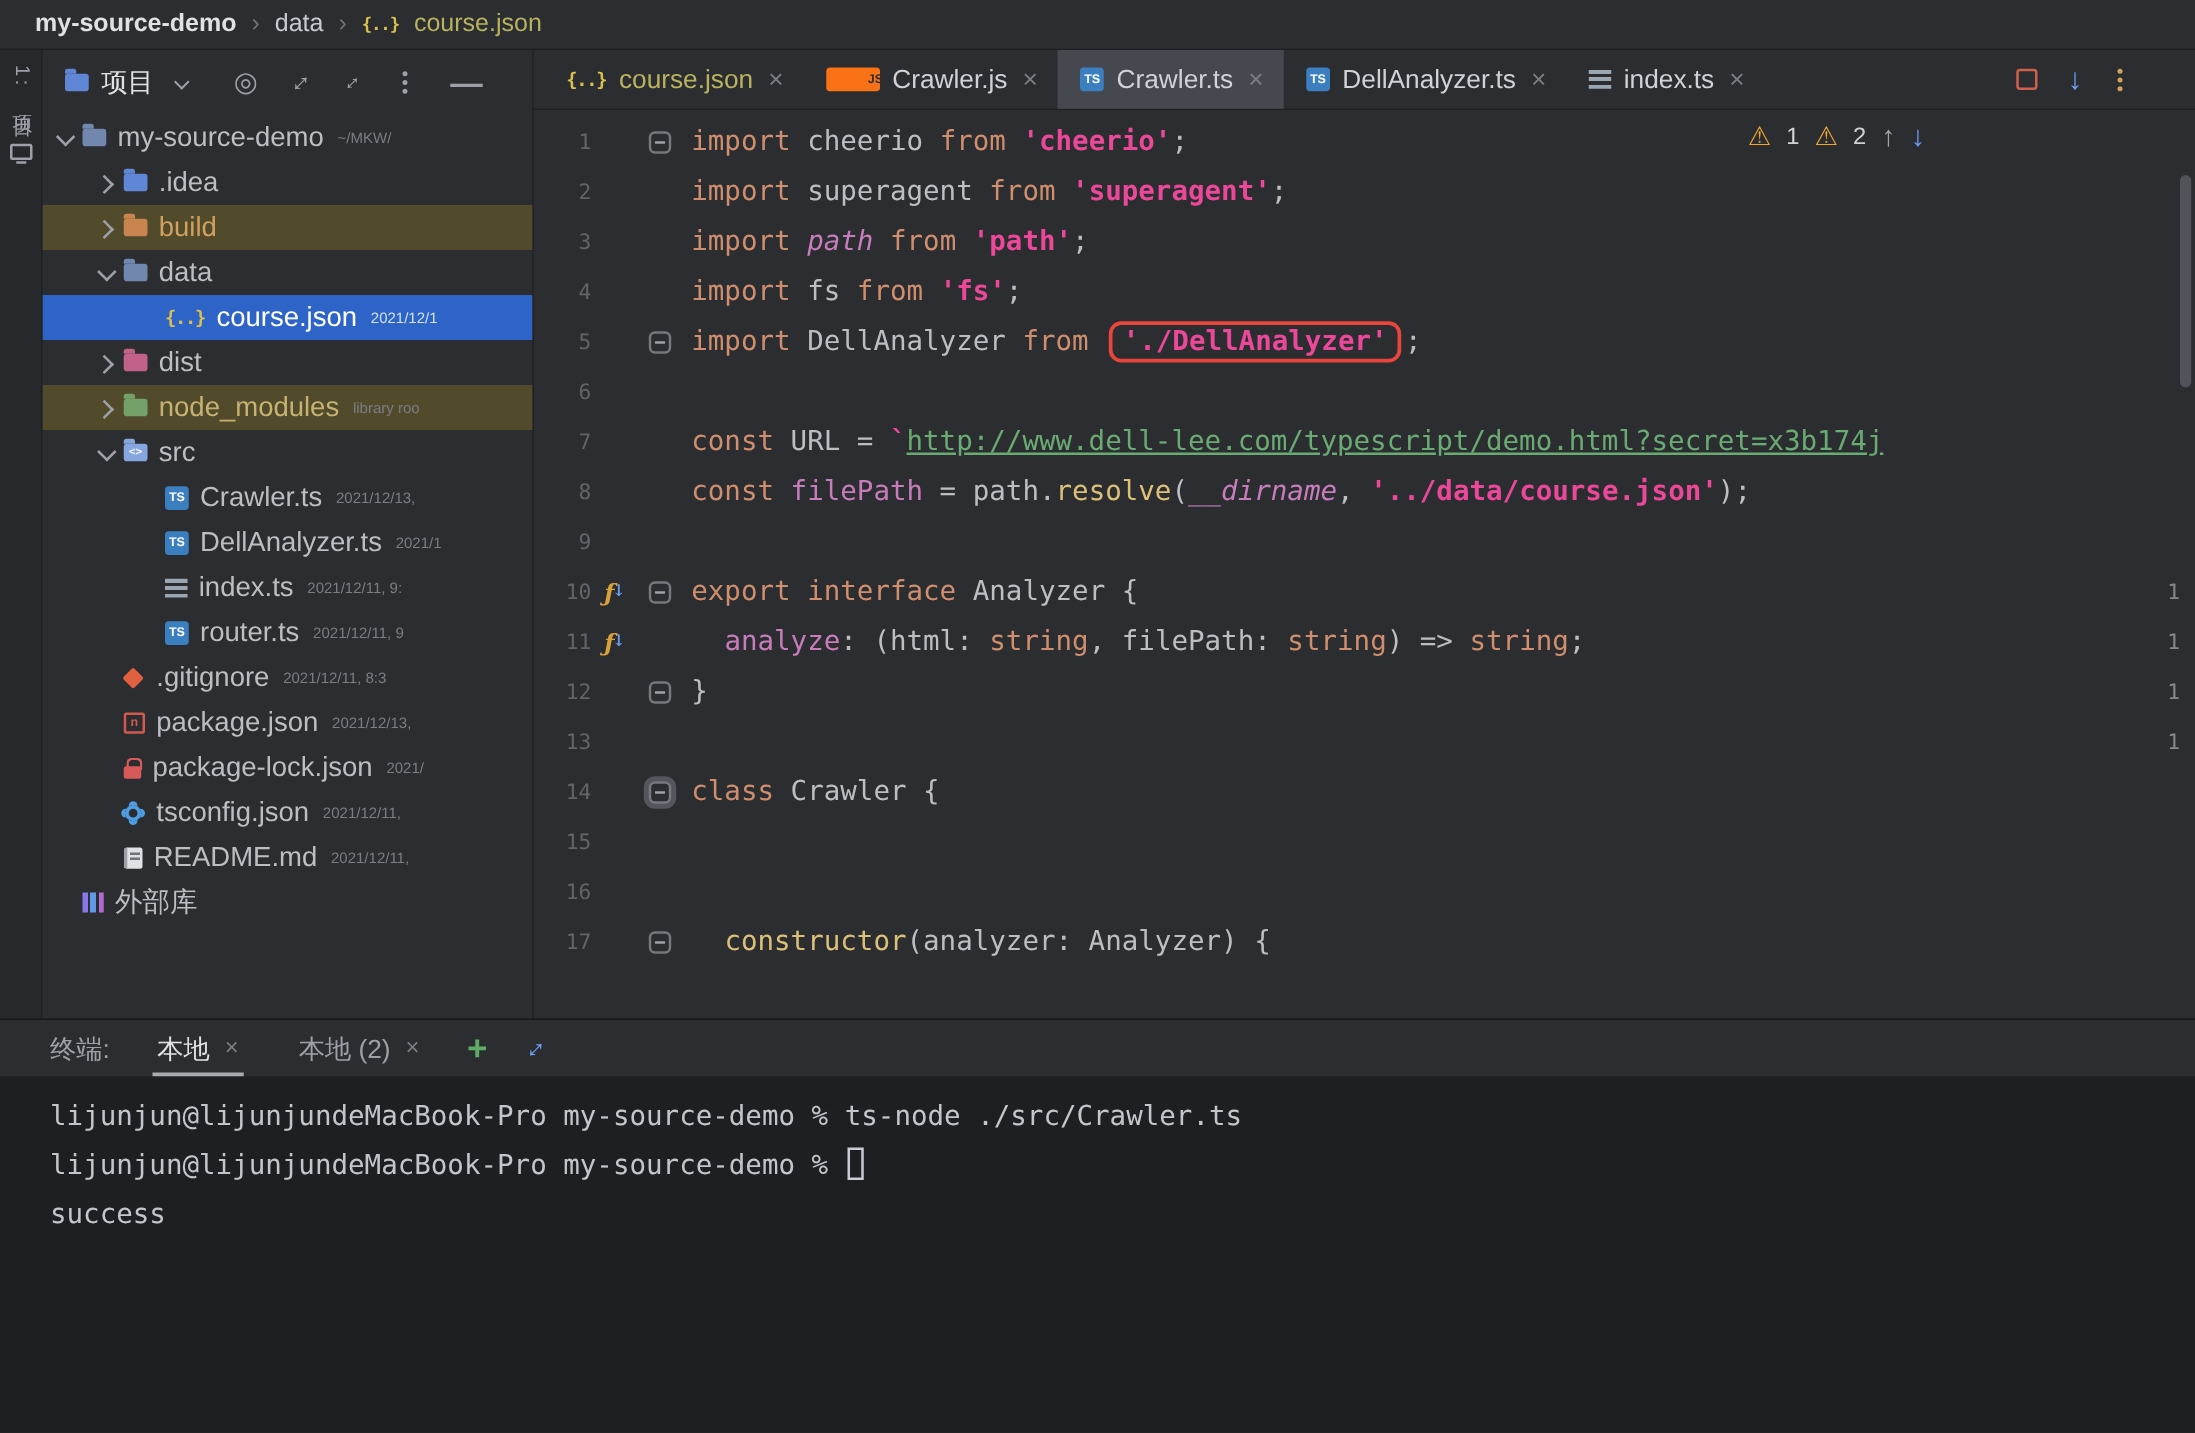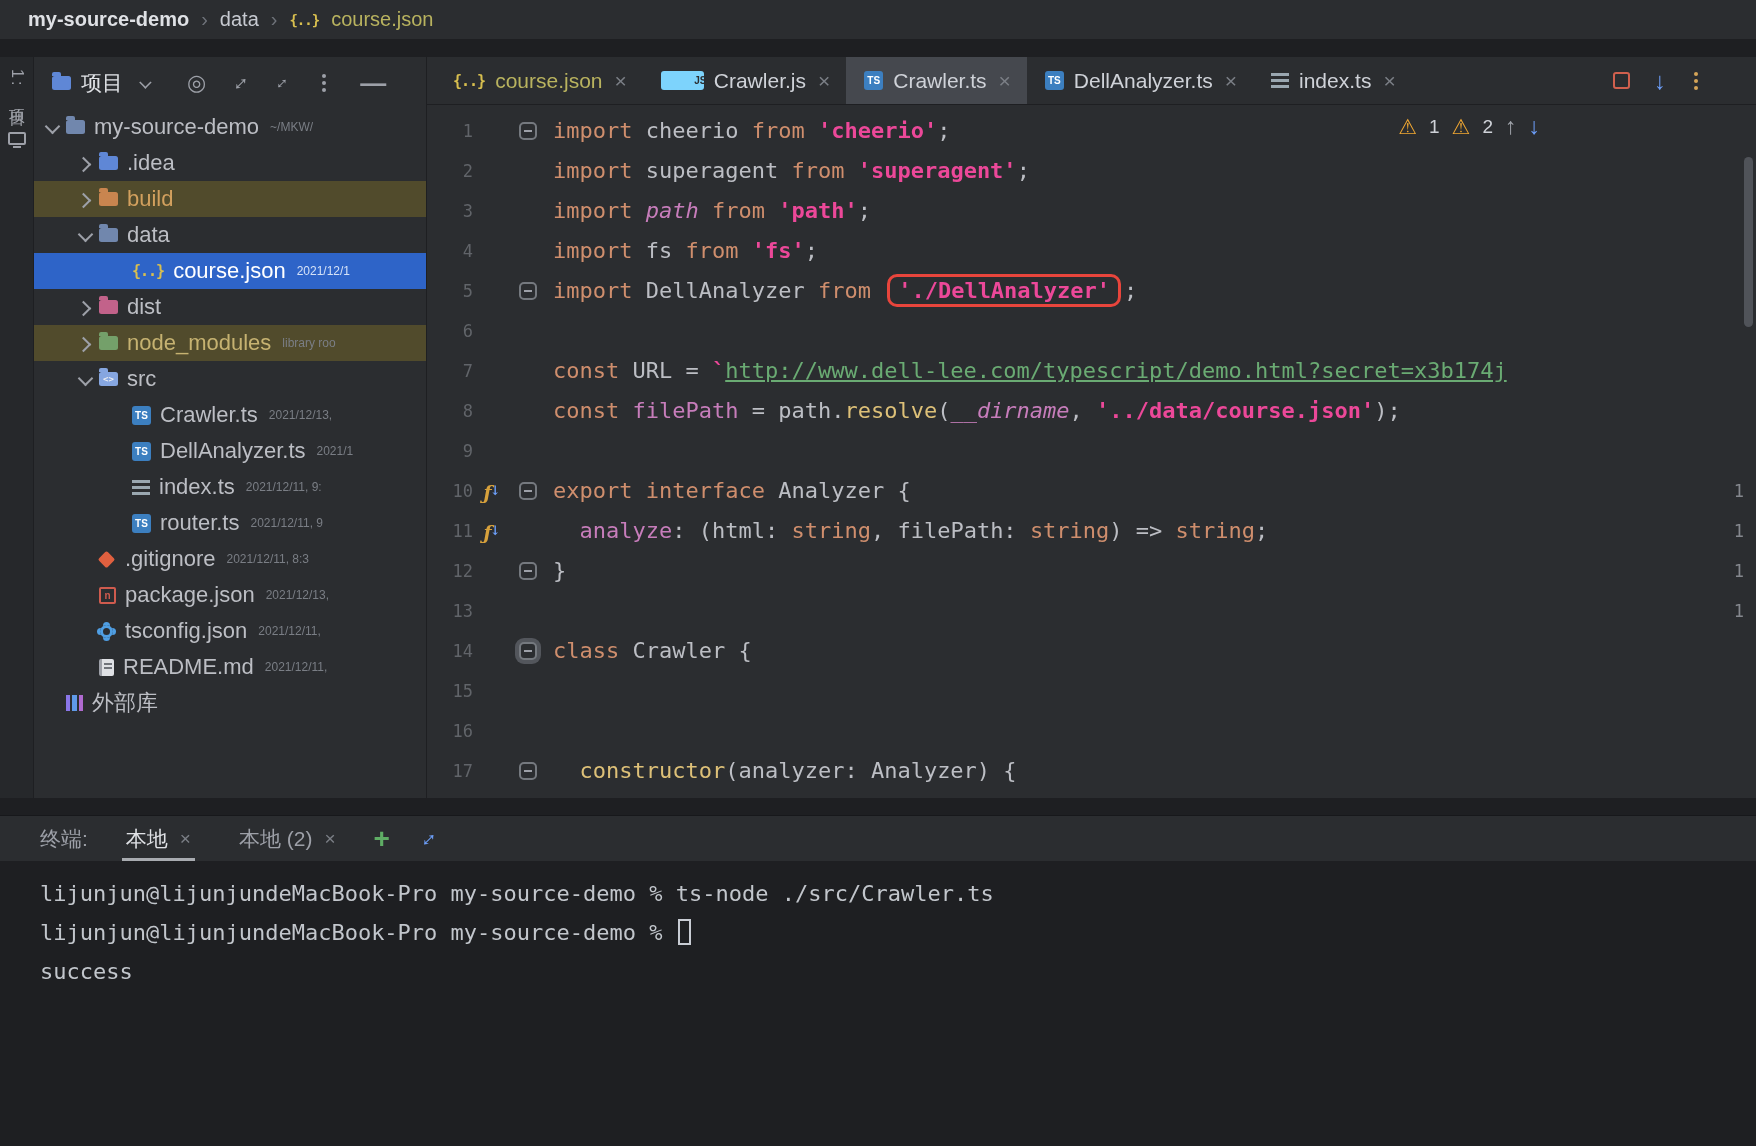--- a/index.html
+++ b/index.html
@@ -1,19 +1,19 @@
 <!DOCTYPE html>
 <html style="--sel: #2e64c8; --excl: #514b2c; --ann: #e8453c;"><head>
 <meta charset="utf-8">
 <style>
   * { box-sizing: border-box; margin: 0; padding: 0; }
   html,body { width:1756px; height:1146px; overflow:hidden; }
   body { background:#1e1f22; color:#bcbec4; font-family:"Liberation Sans","DejaVu Sans",sans-serif; }
 
-  .app { display:flex; flex-direction:column; width:1756px; height:1146px;gap:17px; }
+  .app { display:flex; flex-direction:column; width:1756px; height:1146px; }
 
   
   .breadcrumb-bar { height:40px; flex:none; display:flex; align-items:center; gap:12px;
     padding-left:28px; background:#2b2d30; border-bottom:1px solid #1e1f22; font-size:20px; }
   .bc-project { color:#dfe1e5; font-weight:700; }
   .bc-sep { color:#6f737a; font-size:20px; }
   .bc-folder { color:#c7cad1; }
   .bc-json-ic { color:#d8bf4f; font:700 14px "DejaVu Sans Mono",monospace; letter-spacing:-1px; }
   .bc-file { color:#b9b35f; }
 
@@ -64,21 +64,21 @@
   
   .fic { display:inline-flex; align-items:center; justify-content:center; flex:none; margin-left:2px; }
   .fic-folder { width:19px; height:14px; border-radius:2.5px; position:relative; }
   .fic-folder::before { content:""; position:absolute; top:-4px; left:0; width:9px; height:4px;
     border-radius:2px 2px 0 0; background:inherit; }
   .src-mark { position:absolute; left:50%; top:50%; transform:translate(-50%,-50%);
     font:700 9px "DejaVu Sans Mono",monospace; color:#eceef2; }
   .fic-json { color:#d8bf4f; font:700 15px "DejaVu Sans Mono",monospace; letter-spacing:-1px; }
   .fic-ts { width:19px; height:19px; border-radius:3px; background:#3c7fc0; color:#fff;
     font:700 10px "Liberation Sans",sans-serif; }
-  .fic-js { width:43px; height:19px; border-radius:3px; background:#7dd3fc; color:#2b2d30;
+  .fic-js { width:43px; height:19px; border-radius:3px; background:#f97316; color:#2b2d30;
     font:700 10px "Liberation Sans",sans-serif;padding-left:36px; }
   .fic-index { width:18px; height:15px;
     background:linear-gradient(#9aa7b0 0 3px, transparent 3px 6px, #9aa7b0 6px 9px, transparent 9px 12px, #9aa7b0 12px 15px); }
   .fic-git { width:13px; height:13px; background:#e0603f; border-radius:2px; transform:rotate(45deg) scale(.95); margin:0 3px; }
   .fic-npm { width:17px; height:17px; border:2px solid #cf5b4e; border-radius:2px; color:#cf5b4e;
     font:700 10px "Liberation Sans",sans-serif; }
   .fic-lock { width:14px; height:10px; background:#d65a5a; border-radius:2px; position:relative; margin-top:7px; }
   .fic-lock::before { content:""; position:absolute; left:2px; top:-7px; width:9px; height:8px;
     border:2.5px solid #d65a5a; border-bottom:none; border-radius:5px 5px 0 0; }
   .fic-gear { width:13px; height:13px; border:3px solid #4f9ee3; border-radius:50%;
@@ -279,20 +279,27 @@
           <div class="tree-row">
             <span class="indent" style="width: 39px;"></span>
             <span class="chev"></span>
             <span class="fic fic-npm">n</span>
             <span class="tree-label">package.json</span>
             <span class="tree-meta">2021/12/13,</span>
           </div>
           <div class="tree-row">
             <span class="indent" style="width: 39px;"></span>
             <span class="chev"></span>
+            <span class="fic fic-lock"></span>
+            <span class="tree-label">package-lock.json</span>
+            <span class="tree-meta">2021/</span>
+          </div>
+          <div class="tree-row">
+            <span class="indent" style="width: 39px;"></span>
+            <span class="chev"></span>
             <span class="fic fic-gear"></span>
             <span class="tree-label">tsconfig.json</span>
             <span class="tree-meta">2021/12/11,</span>
           </div>
           <div class="tree-row">
             <span class="indent" style="width: 39px;"></span>
             <span class="chev"></span>
             <span class="fic fic-readme"></span>
             <span class="tree-label">README.md</span>
             <span class="tree-meta">2021/12/11,</span>

